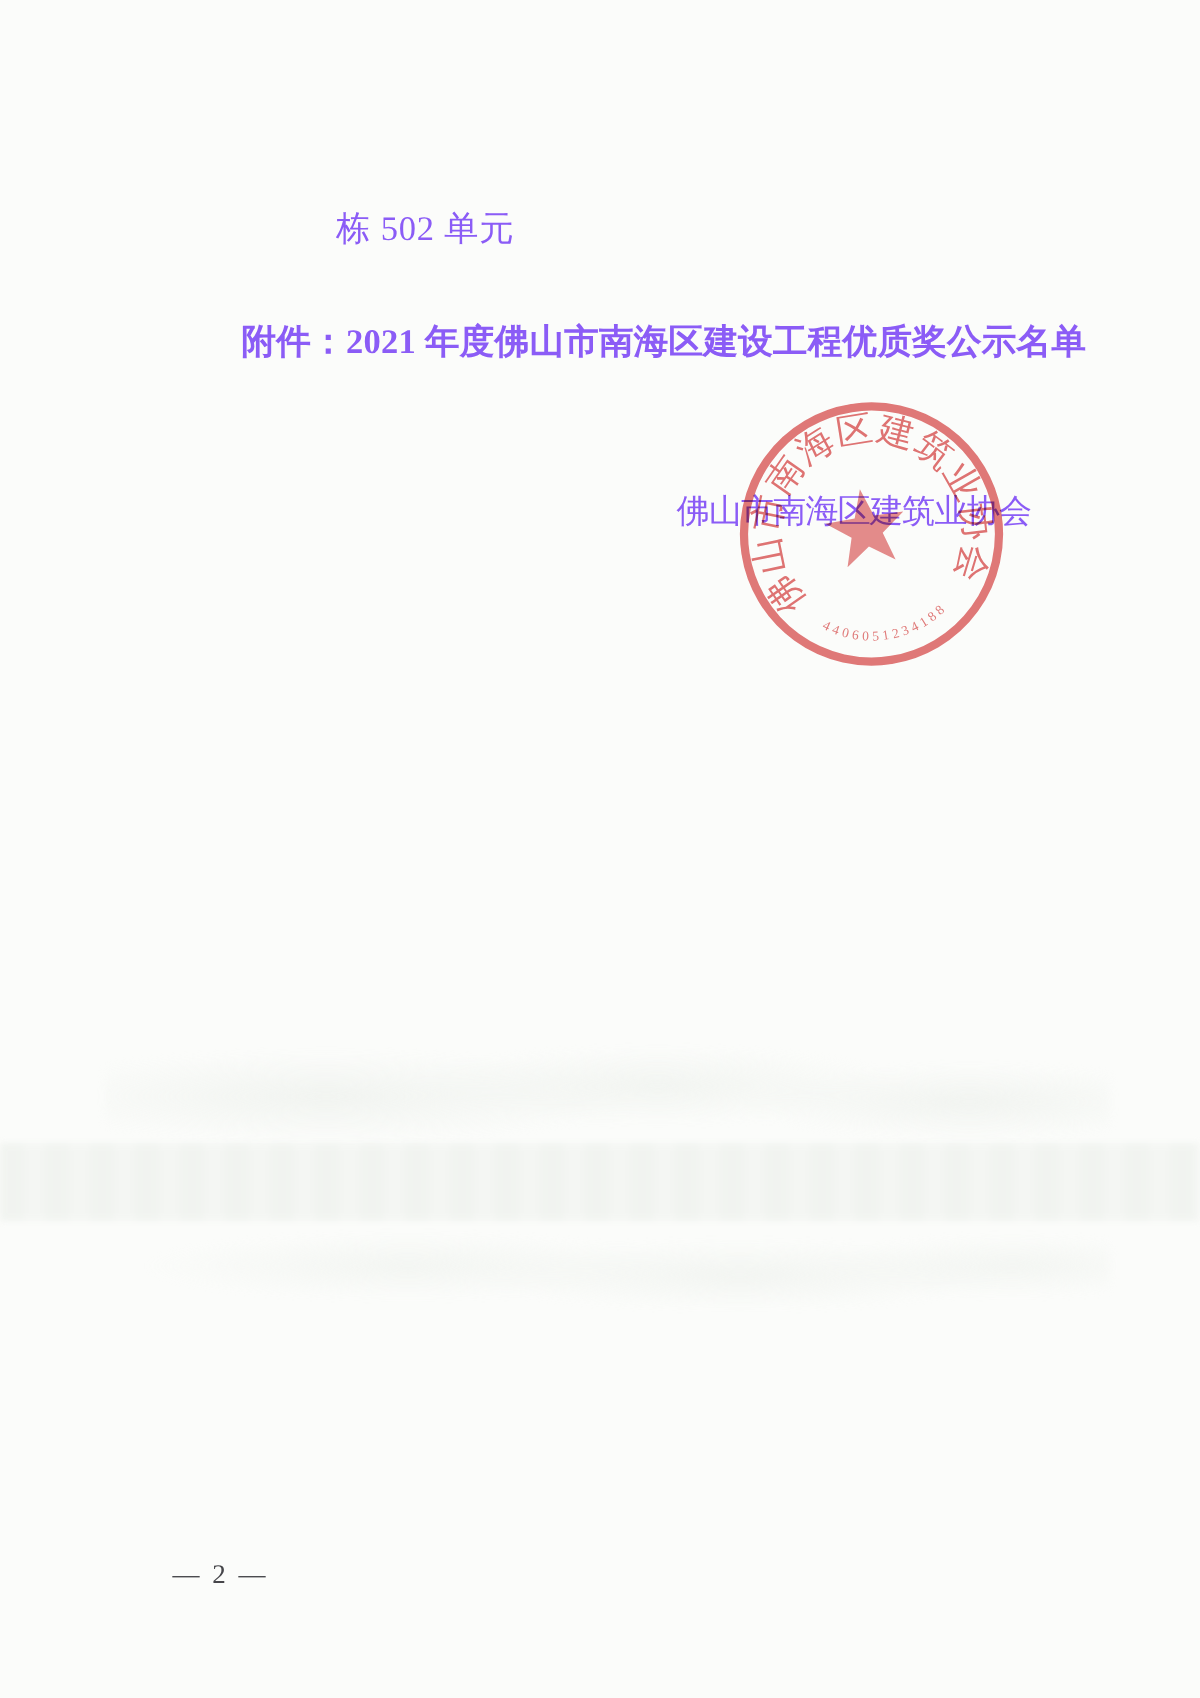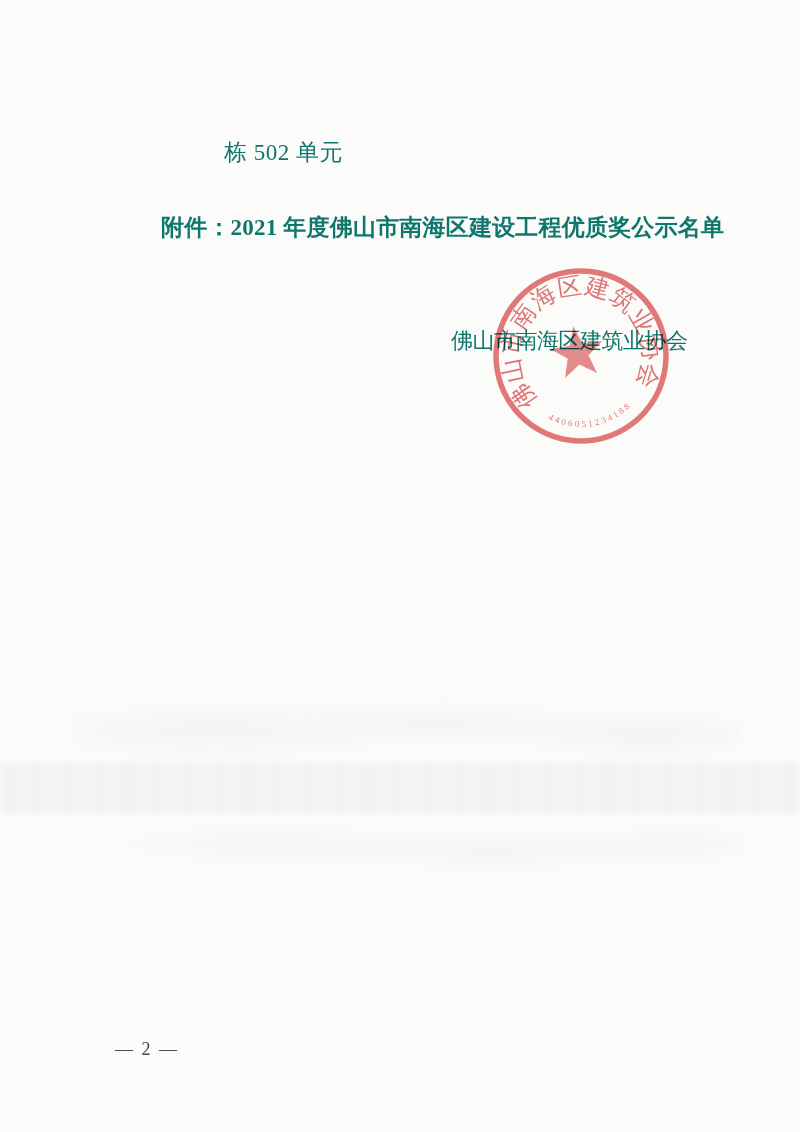--- a/index.html
+++ b/index.html
@@ -13,21 +13,21 @@
     height: 1132px;
     background: #fbfcfa;
     overflow: hidden;
     font-family: "Liberation Serif", "DejaVu Serif", serif;
     color: #3a3a3e;
   }
   .txt {
     position: absolute;
     white-space: nowrap;
     line-height: 1.2;
-    color: #0f766e;
+    color: #8b5cf6;
   }
   .unit-line {
     left: 224px;
     top: 139px;
     font-size: 23px;
     letter-spacing: 0.5px;
   }
   .attachment-line {
     left: 161px;
     top: 214px;

